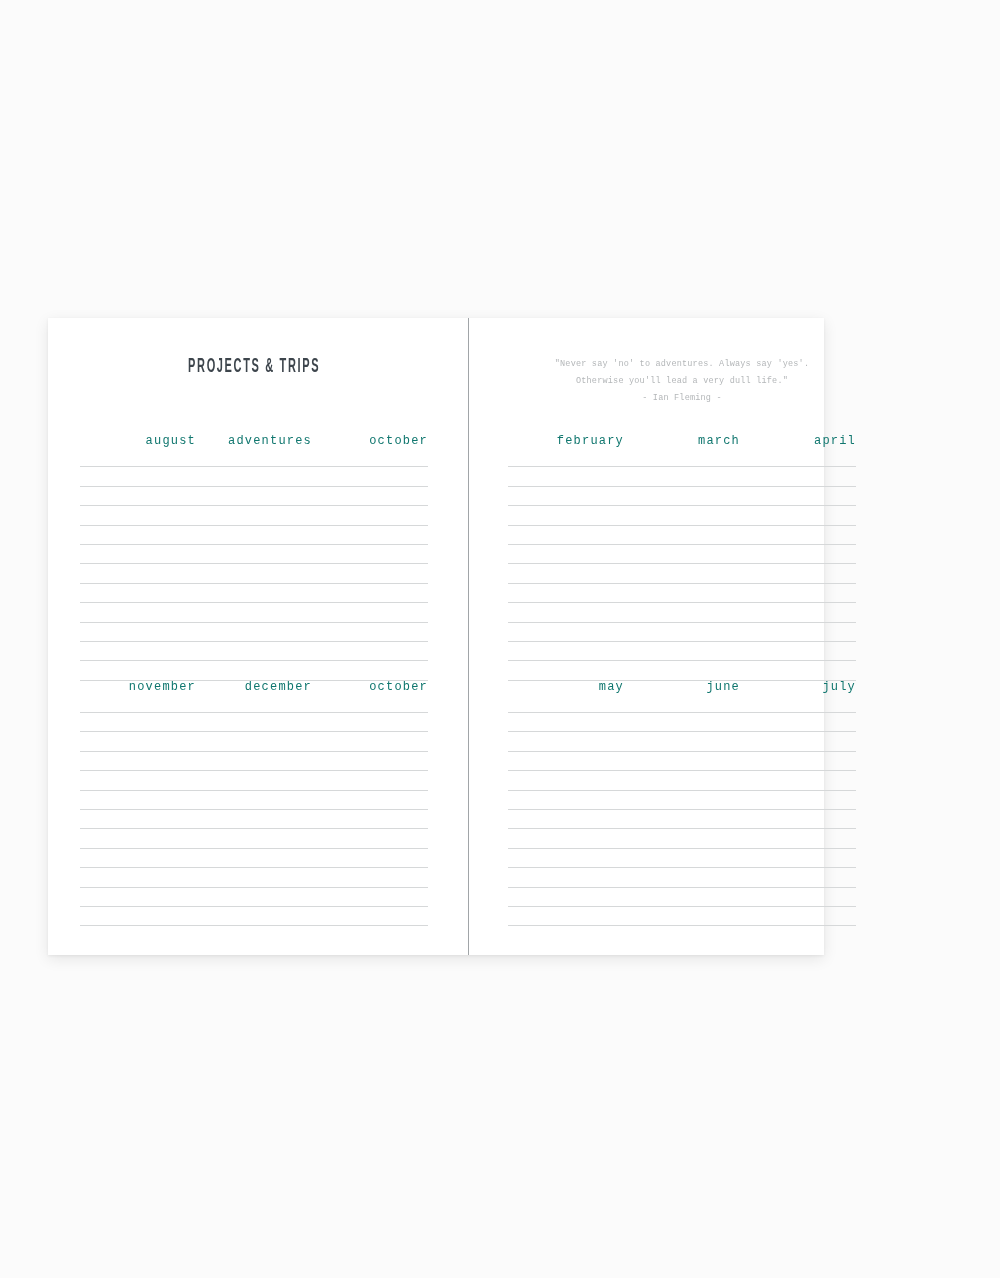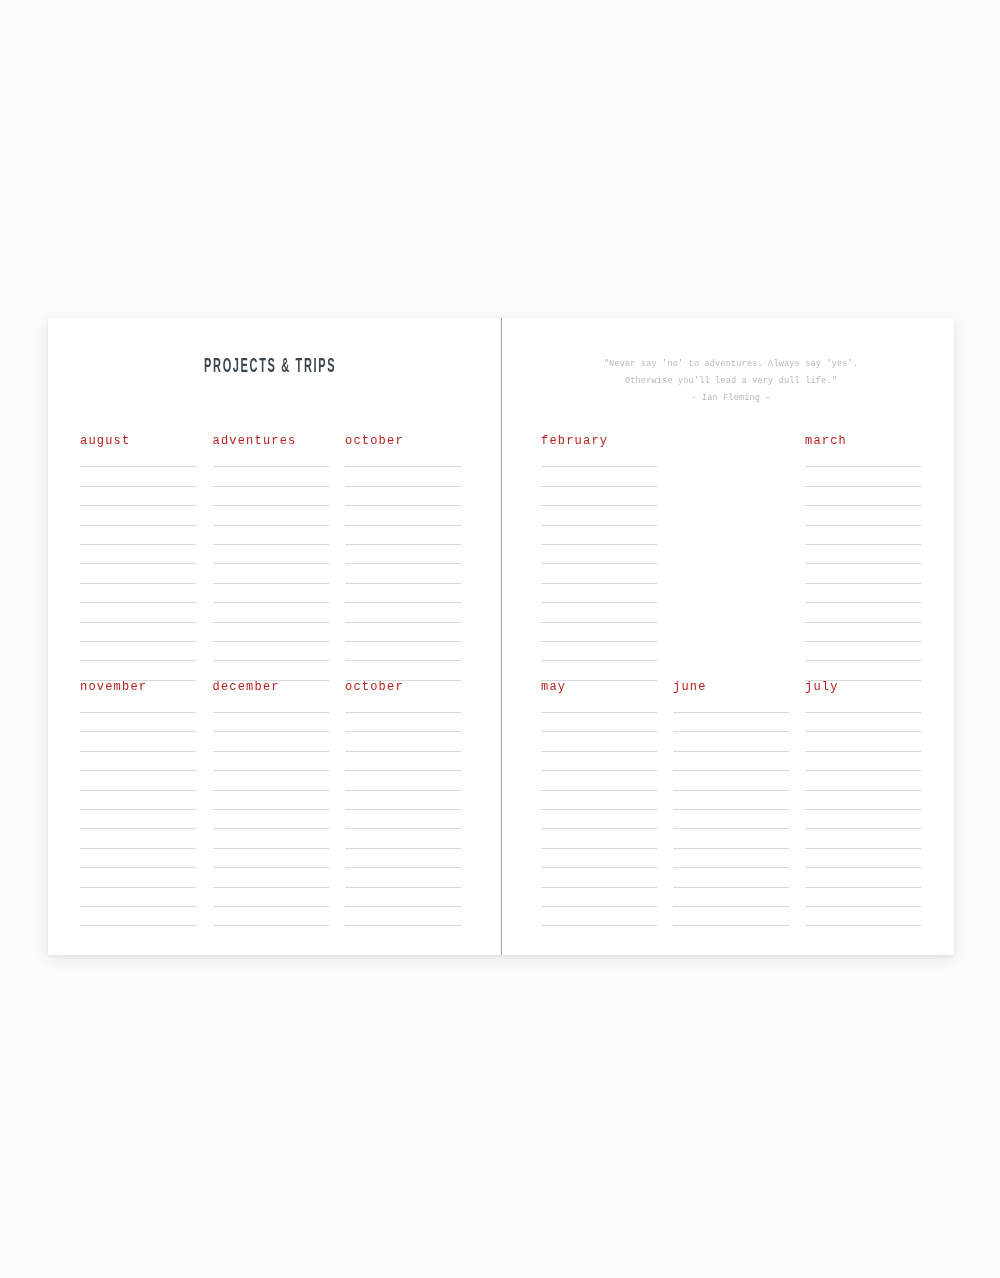--- a/index.html
+++ b/index.html
@@ -8,21 +8,21 @@
     width: 1000px;
     height: 1278px;
     background: #fbfbfb;
     font-family: "Liberation Sans", sans-serif;
     overflow: hidden;
   }
   .spread {
     position: absolute;
     left: 48px;
     top: 318px;
-    width: 906px;
+    width: 776px;
     height: 637px;
     background: #ffffff;
     box-shadow: 0 4px 14px rgba(0,0,0,0.09), 0 1px 3px rgba(0,0,0,0.06);
     display: flex;
   }
   .half {
     box-sizing: border-box;
     height: 100%;
   }
   .half.left  { width: 453px; padding: 0 40px 0 32px; }
@@ -66,25 +66,25 @@
     display: flex;
     justify-content: space-between;
   }
   .month-row.row2 { }
   .month {
     width: 116px;
   }
   .month-label {
     height: 13px;
     line-height: 13px;
-    text-align: left;
+    text-align: right;
     font-family: "Liberation Mono", monospace;
     font-size: 12px;
     letter-spacing: 1.2px;
-    color: #b91c1c;
+    color: #0f766e;
     white-space: nowrap;
   }
   .ruled-line {
     height: 18.4px;
     border-bottom: 1px solid #d6d8d9;
   }
 </style>
 </head>
 <body>
 
@@ -225,20 +225,35 @@
             <div class="ruled-line"></div>
             <div class="ruled-line"></div>
             <div class="ruled-line"></div>
             <div class="ruled-line"></div>
             <div class="ruled-line"></div>
             <div class="ruled-line"></div>
             <div class="ruled-line"></div>
             <div class="ruled-line"></div>
             <div class="ruled-line"></div>
           </div>
+          <div class="month">
+            <div class="month-label">april</div>
+            <div class="ruled-line"></div>
+            <div class="ruled-line"></div>
+            <div class="ruled-line"></div>
+            <div class="ruled-line"></div>
+            <div class="ruled-line"></div>
+            <div class="ruled-line"></div>
+            <div class="ruled-line"></div>
+            <div class="ruled-line"></div>
+            <div class="ruled-line"></div>
+            <div class="ruled-line"></div>
+            <div class="ruled-line"></div>
+            <div class="ruled-line"></div>
+          </div>
         </div>
         <div class="month-row row2">
           <div class="month">
             <div class="month-label">may</div>
             <div class="ruled-line"></div>
             <div class="ruled-line"></div>
             <div class="ruled-line"></div>
             <div class="ruled-line"></div>
             <div class="ruled-line"></div>
             <div class="ruled-line"></div>

